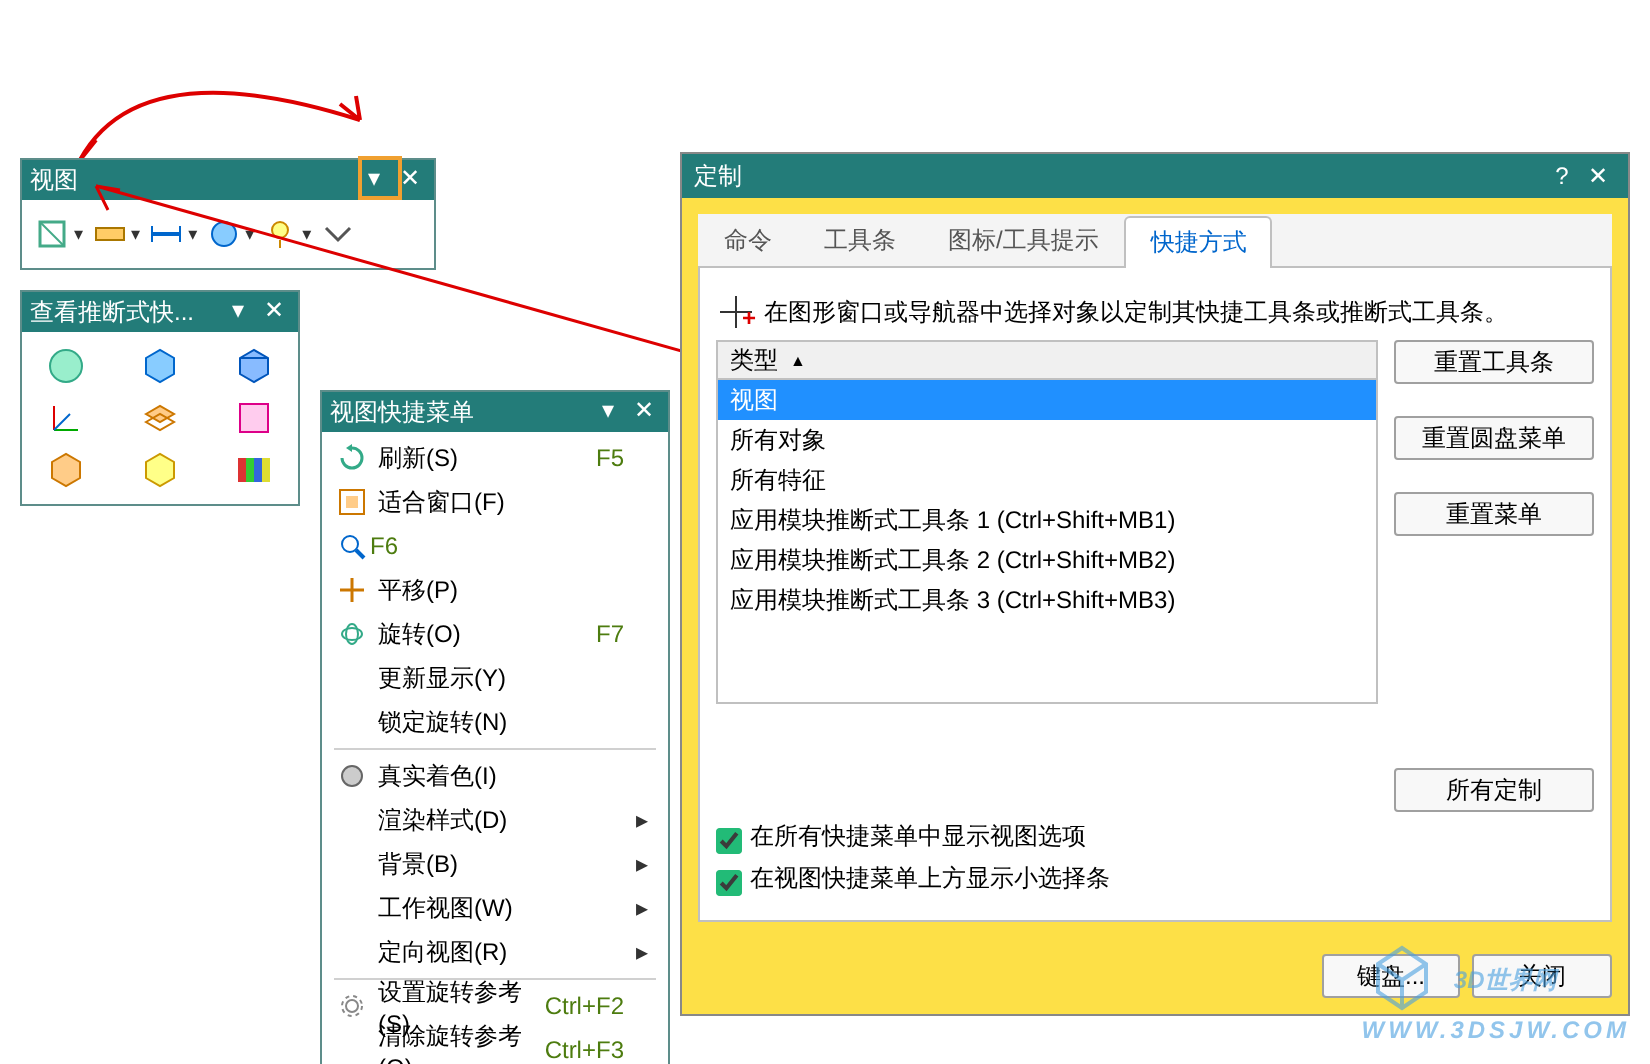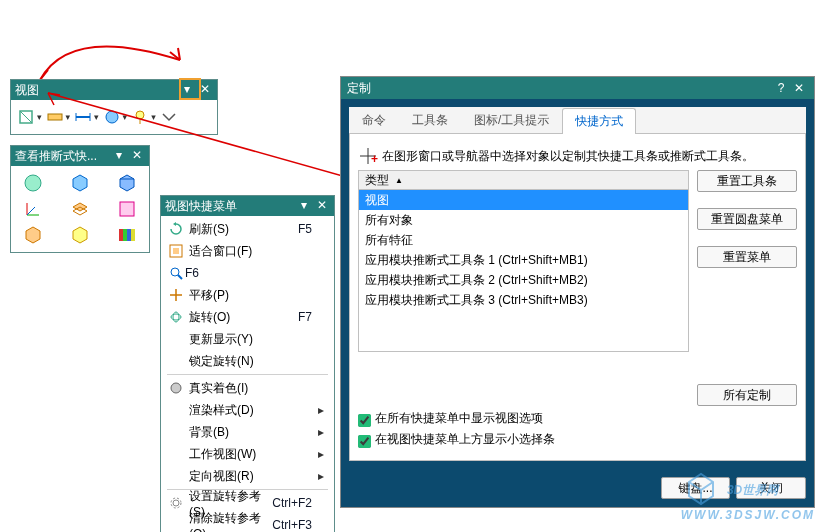--- a/index.html
+++ b/index.html
@@ -10,24 +10,24 @@
 .panel-hdr .btn{width:16px;height:16px;text-align:center;line-height:14px;cursor:pointer;color:#fff;margin-left:2px}
 .panel-body{background:#fff;padding:4px}
 .tb-row{display:flex;align-items:center;height:26px;gap:2px}
 .ico{width:22px;height:22px;display:inline-flex;align-items:center;justify-content:center}
 .arrow-dn{font-size:9px;color:#333;margin-left:-2px;cursor:pointer}
 .highlight-box{border:2px solid #f0a030;position:absolute}
 .red-arrow{position:absolute;pointer-events:none}
 .menu-item{display:flex;align-items:center;height:22px;padding:0 6px;cursor:pointer}
 .menu-item .mi-ico{width:18px;display:flex;justify-content:center}
 .menu-item .mi-txt{flex:1;padding-left:4px}
-.menu-item .mi-sc{color:#0f172a;padding-right:6px}
+.menu-item .mi-sc{color:#4d7c0f;padding-right:6px}
 .menu-item .mi-arr{width:10px;color:#333}
 .menu-sep{height:1px;background:#d0d0d0;margin:2px 6px}
-.dlg{position:absolute;border:1px solid #888;background:#0c4a6e}
+.dlg{position:absolute;border:1px solid #888;background:#fde047}
 .dlg-hdr{background:#237c79;color:#fff;height:22px;line-height:22px;padding:0 6px;display:flex;align-items:center}
 .dlg-hdr .title{flex:1}
 .dlg-hdr .btn{width:18px;text-align:center;cursor:pointer}
 .tabs{display:flex;border-bottom:1px solid #c0c0c0;background:#f4f4f4;margin:8px 8px 0 8px}
 .tab{padding:4px 12px;border:1px solid transparent;border-bottom:none;cursor:pointer;color:#555}
 .tab.active{background:#fff;border-color:#c0c0c0;color:#0066cc;border-radius:3px 3px 0 0;position:relative;top:1px}
 .dlg-content{background:#fff;margin:0 8px 8px 8px;border:1px solid #c0c0c0;border-top:none;padding:8px}
 .hint-row{display:flex;align-items:center;padding:4px 0}
 .list-hdr{background:#f0f0f0;border:1px solid #c0c0c0;height:20px;display:flex;align-items:center;padding:0 6px;font-size:12px}
 .list-hdr .sort{margin-left:6px;font-size:8px}

